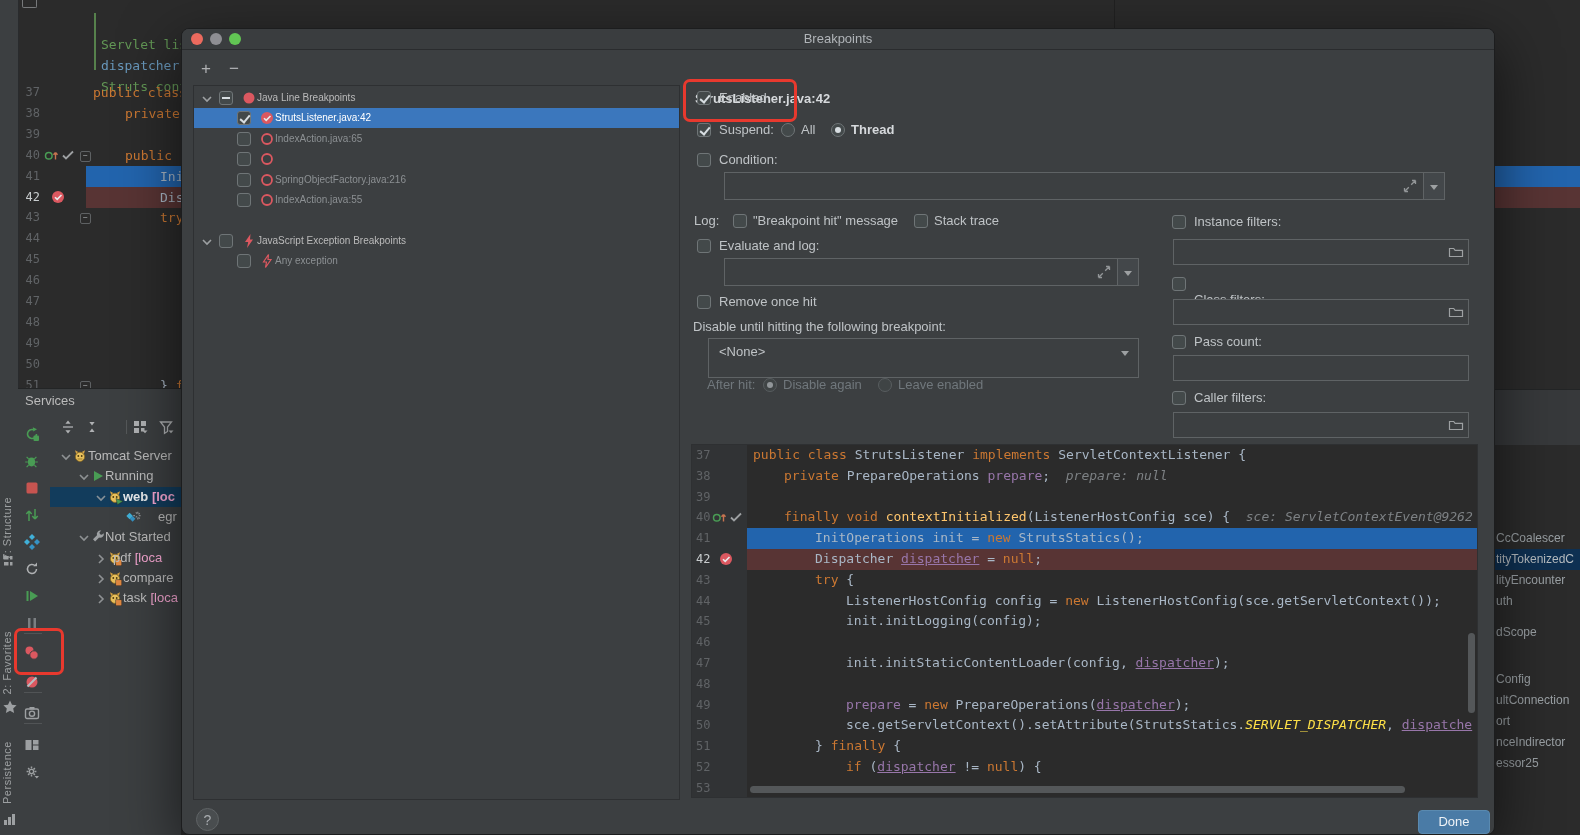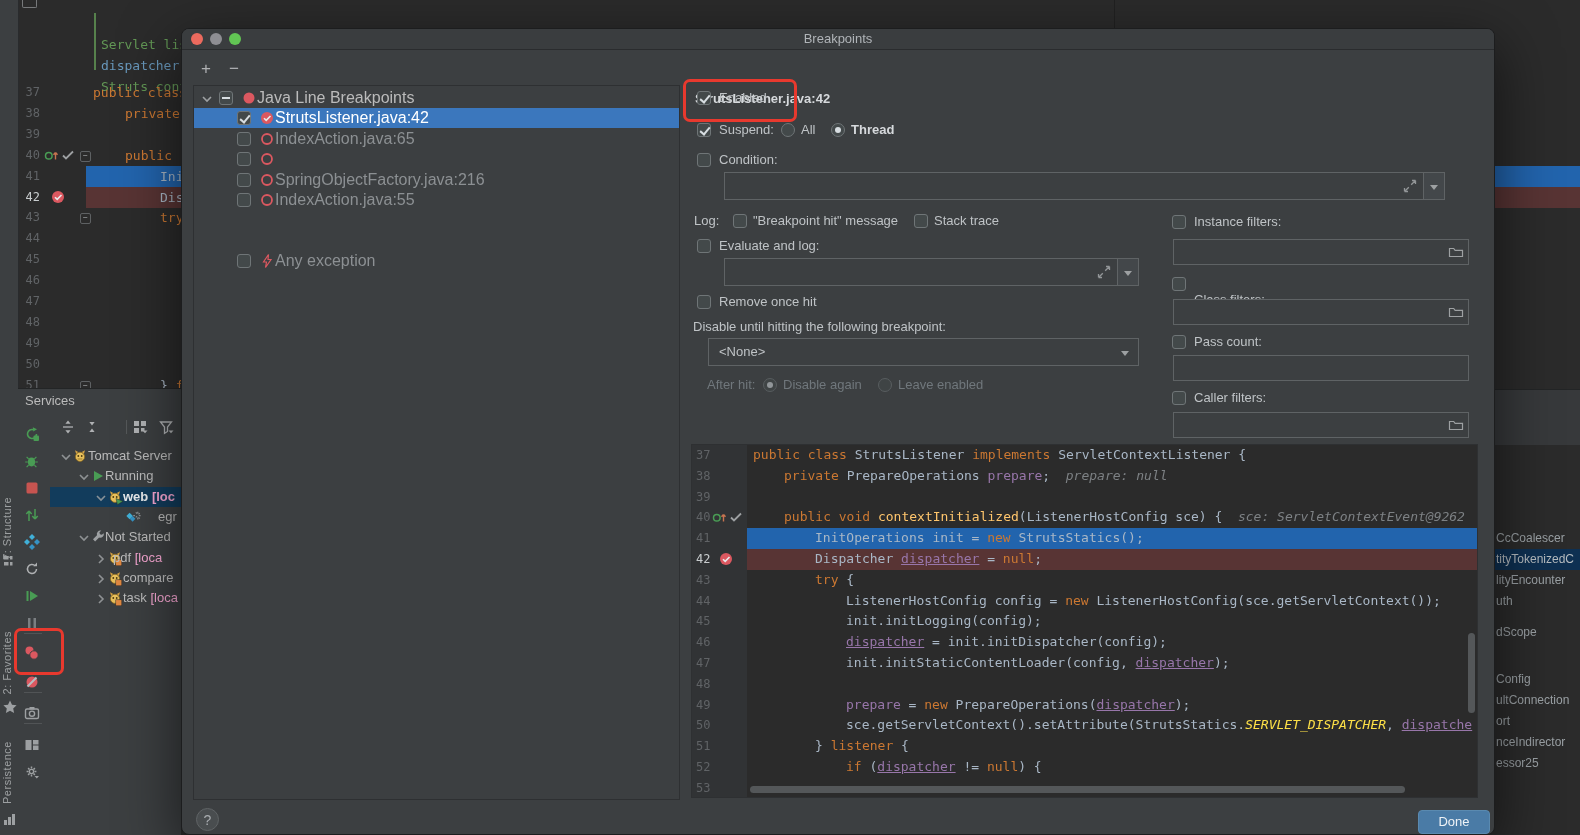--- a/index.html
+++ b/index.html
@@ -55,21 +55,21 @@
 
   
   #dialog{position:absolute;left:181px;top:28px;width:1312px;height:805px;background:#3c3f41;
     border:1px solid #1c1d1e;border-radius:8px;box-shadow:0 18px 60px rgba(0,0,0,.6);overflow:hidden}
   #titlebar{position:absolute;left:0;top:0;width:100%;height:20px;background:#3a3d3f;border-bottom:1px solid #2a2c2e}
   #dlg-title{position:absolute;left:0;top:2px;width:100%;text-align:center;font-size:13px;color:#b0b4b8}
   .tl{position:absolute;top:4px;width:12px;height:12px;border-radius:50%}
   #dlg-toolbar-add,#dlg-toolbar-remove{position:absolute;top:30px;width:20px;height:20px;color:#afb1b3;
     font-size:17px;line-height:20px;text-align:center;cursor:default}
   #bp-tree{position:absolute;left:11px;top:56px;width:485px;height:713px;border:1px solid #2e3032;background:#3c3f41;overflow:hidden}
-  .bpt-row{position:absolute;left:0;width:485px;height:20px;line-height:20px;font-size:16px;color:#bbbbbb;white-space:nowrap}
+  .bpt-row{position:absolute;left:0;width:485px;height:20px;line-height:20px;font-size:10px;color:#bbbbbb;white-space:nowrap}
   .bpt-row.sel{background:#3b77bd;color:#fff}
   .bpt-row.dim{color:#8c9093}
   .chev{position:absolute;top:3px;width:14px;height:14px}
   .cb{position:absolute;width:14px;height:14px;background:#43494a;border:1px solid #6f7577;border-radius:3px;box-sizing:border-box}
   .cb.on::after{content:"";position:absolute;left:4px;top:1px;width:4px;height:8px;border:solid #d8dee2;border-width:0 2px 2px 0;transform:rotate(40deg)}
   .cb.mixed::after{content:"";position:absolute;left:2px;top:5px;width:8px;height:2px;background:#d8dee2}
   .bpt-ico{position:absolute;top:2px;width:16px;height:16px}
   .bpt-label{position:absolute;top:0}
 
   
@@ -432,20 +432,30 @@
             </svg></span>
           <span class="bpt-label" style="left:81px">SpringObjectFactory.java:216</span>
         </div>
         <div class="bpt-row dim" style="top:104px">
           <span class="cb " style="left:43px;top:3px"></span>
           <span class="bpt-ico" style="left:65px"><svg width="16" height="16" viewBox="0 0 16 16">
               <circle cx="8" cy="8" r="5" fill="none" stroke="#db5860" stroke-width="1.8"></circle>
             </svg></span>
           <span class="bpt-label" style="left:81px">IndexAction.java:55</span>
         </div>
+        <div class="bpt-row" style="top:144.79999999999998px">
+          <span class="chev" style="left:5px"><svg width="16" height="16" viewBox="0 0 16 16">
+              <path d="M4 6l4 4 4-4" fill="none" stroke="#9da0a2" stroke-width="1.6"></path>
+            </svg></span>
+          <span class="cb " style="left:25px;top:3px"></span>
+          <span class="bpt-ico" style="left:47px"><svg width="16" height="16" viewBox="0 0 16 16">
+              <path d="M9.5 1L4 9h3.2L6 15l6-8.5H9z" fill="#db5860"></path>
+            </svg></span>
+          <span class="bpt-label" style="left:63px">JavaScript Exception Breakpoints</span>
+        </div>
         <div class="bpt-row dim" style="top:165.2px">
           <span class="cb " style="left:43px;top:3px"></span>
           <span class="bpt-ico" style="left:65px"><svg width="16" height="16" viewBox="0 0 16 16">
               <path d="M9.5 1.5L4.5 9h3l-1 5.5 5.5-8H9z" fill="none" stroke="#db5860" stroke-width="1.2"></path>
             </svg></span>
           <span class="bpt-label" style="left:81px">Any exception</span>
         </div>
       </div>
 
     <div class="dt-label dt-bold" style="left:513px;top:62px">StrutsListener.java:42</div>
@@ -486,21 +496,21 @@
           </svg></span>
     </div>
     <div class="combo-btn" style="left:935px;top:229px;width:22px;height:28px">
       <span class="carrow" style="left:6px;top:12px"></span>
     </div>
 
     <span class="cb" style="left:515px;top:266px"></span>
     <div class="dt-label" style="left:537px;top:265px">Remove once hit</div>
 
     <div class="dt-label" style="left:511px;top:290px">Disable until hitting the following breakpoint:</div>
-    <div class="field" style="left:526px;top:309px;width:431px;height:28px">
+    <div class="field" style="left:526px;top:309px;width:431px;height:40px">
       <div class="dt-label" style="left:10px;top:5px">&lt;None&gt;</div>
       <span class="carrow" style="right:9px;top:12px"></span>
     </div>
 
     <div class="dt-label dim-text" style="left:525px;top:348px">After hit:</div>
     <span class="rad on dim" style="left:581px;top:349px"></span>
     <div class="dt-label dim-text" style="left:601px;top:348px">Disable again</div>
     <span class="rad dim" style="left:696px;top:349px"></span>
     <div class="dt-label dim-text" style="left:716px;top:348px">Leave enabled</div>
 
@@ -536,37 +546,37 @@
       <div id="pv-gutter"></div>
       <div id="pv-lines">
           <div class="pv-row" style="top:0px"><span class="pv-num">37</span><span class="pv-code" style="left:61px"><span class="sg-k">public class </span><span class="sg-t">StrutsListener </span><span class="sg-k">implements </span><span class="sg-t">ServletContextListener {</span></span></div>
           <div class="pv-row" style="top:20.8px"><span class="pv-num">38</span><span class="pv-code" style="left:92px"><span class="sg-k">private </span><span class="sg-t">PrepareOperations </span><span class="sg-f">prepare</span><span class="sg-t">;</span><span class="sg-h">  prepare: null</span></span></div>
           <div class="pv-row" style="top:41.6px"><span class="pv-num">39</span><span class="pv-code" style="left:61px"></span></div>
           <div class="pv-row" style="top:62.400000000000006px"><span class="pv-num">40</span><span class="gut-ico" style="left:20px"><svg width="16" height="16" viewBox="0 0 16 16">
                 <circle cx="4.8" cy="8.8" r="3.3" fill="none" stroke="#499c54" stroke-width="1.5"></circle>
                 <path d="M11.5 12.5v-7M11.5 5.5L9.5 7.8M11.5 5.5l2 2.3" stroke="#c77450" stroke-width="1.4" fill="none"></path>
               </svg></span><span class="gut-ico" style="left:36px"><svg width="16" height="16" viewBox="0 0 16 16">
                 <path d="M3 8.5l3 3 7-7" fill="none" stroke="#9da0a2" stroke-width="1.8"></path>
-              </svg></span><span class="pv-code" style="left:92px"><span class="sg-k">public void </span><span class="sg-m">contextInitialized</span><span class="sg-t">(ListenerHostConfig sce) {</span><span class="sg-h">  sce: ServletContextEvent@9262</span></span></div>
+              </svg></span><span class="pv-code" style="left:92px"><span class="sg-k">finally void </span><span class="sg-m">contextInitialized</span><span class="sg-t">(ListenerHostConfig sce) {</span><span class="sg-h">  sce: ServletContextEvent@9262</span></span></div>
           <div class="pv-band band-exec" style="top:83.2px"></div>
           <div class="pv-row" style="top:83.2px"><span class="pv-num">41</span><span class="pv-code" style="left:123px"><span class="sg-t">InitOperations init = </span><span class="sg-k">new </span><span class="sg-t">StrutsStatics();</span></span></div>
           <div class="pv-band band-bp" style="top:104px"></div>
           <div class="pv-row" style="top:104px"><span class="pv-num hl">42</span><span class="gut-ico" style="left:26px"><svg width="16" height="16" viewBox="0 0 16 16">
                 <circle cx="8" cy="8" r="6" fill="#db5860"></circle>
                 <path d="M5 8.2l2.2 2.2L11.5 6" stroke="#e8eaec" stroke-width="1.6" fill="none"></path>
               </svg></span><span class="pv-code" style="left:123px"><span class="sg-t">Dispatcher </span><span class="sg-fu">dispatcher</span><span class="sg-t"> = </span><span class="sg-k">null</span><span class="sg-t">;</span></span></div>
           <div class="pv-row" style="top:124.80000000000001px"><span class="pv-num">43</span><span class="pv-code" style="left:123px"><span class="sg-k">try</span><span class="sg-t"> {</span></span></div>
           <div class="pv-row" style="top:145.6px"><span class="pv-num">44</span><span class="pv-code" style="left:154px"><span class="sg-t">ListenerHostConfig config = </span><span class="sg-k">new </span><span class="sg-t">ListenerHostConfig(sce.getServletContext());</span></span></div>
           <div class="pv-row" style="top:166.4px"><span class="pv-num">45</span><span class="pv-code" style="left:154px"><span class="sg-t">init.initLogging(config);</span></span></div>
-          <div class="pv-row" style="top:187.20000000000002px"><span class="pv-num">46</span><span class="pv-code" style="left:154px"><span class="sg-fu">dispatcher</span><span class="sg-t"> = init.initDispatcher(config);</span></span></div>
+          <div class="pv-row" style="top:187.20000000000002px"><span class="pv-num">46</span></div>
           <div class="pv-row" style="top:208px"><span class="pv-num">47</span><span class="pv-code" style="left:154px"><span class="sg-t">init.initStaticContentLoader(config, </span><span class="sg-fu">dispatcher</span><span class="sg-t">);</span></span></div>
           <div class="pv-row" style="top:228.8px"><span class="pv-num">48</span><span class="pv-code" style="left:61px"></span></div>
           <div class="pv-row" style="top:249.60000000000002px"><span class="pv-num">49</span><span class="pv-code" style="left:154px"><span class="sg-f">prepare</span><span class="sg-t"> = </span><span class="sg-k">new </span><span class="sg-t">PrepareOperations(</span><span class="sg-fu">dispatcher</span><span class="sg-t">);</span></span></div>
           <div class="pv-row" style="top:270.40000000000003px"><span class="pv-num">50</span><span class="pv-code" style="left:154px"><span class="sg-t">sce.getServletContext().setAttribute(StrutsStatics.</span><span class="sg-s">SERVLET_DISPATCHER</span><span class="sg-t">, </span><span class="sg-fu">dispatche</span></span></div>
-          <div class="pv-row" style="top:291.2px"><span class="pv-num">51</span><span class="pv-code" style="left:123px"><span class="sg-t">} </span><span class="sg-k">listener</span><span class="sg-t"> {</span></span></div>
+          <div class="pv-row" style="top:291.2px"><span class="pv-num">51</span><span class="pv-code" style="left:123px"><span class="sg-t">} </span><span class="sg-k">finally</span><span class="sg-t"> {</span></span></div>
           <div class="pv-row" style="top:312px"><span class="pv-num">52</span><span class="pv-code" style="left:154px"><span class="sg-k">if</span><span class="sg-t"> (</span><span class="sg-fu">dispatcher</span><span class="sg-t"> != </span><span class="sg-k">null</span><span class="sg-t">) {</span></span></div>
           <div class="pv-row" style="top:332.8px"><span class="pv-num">53</span><span class="pv-code" style="left:61px"></span></div>
         </div>
       <div id="pv-vscroll"></div>
       <div id="pv-hscroll"></div>
     </div>
 
     <div id="help-btn">?</div>
     <div id="done-btn">Done</div>
   </div>

